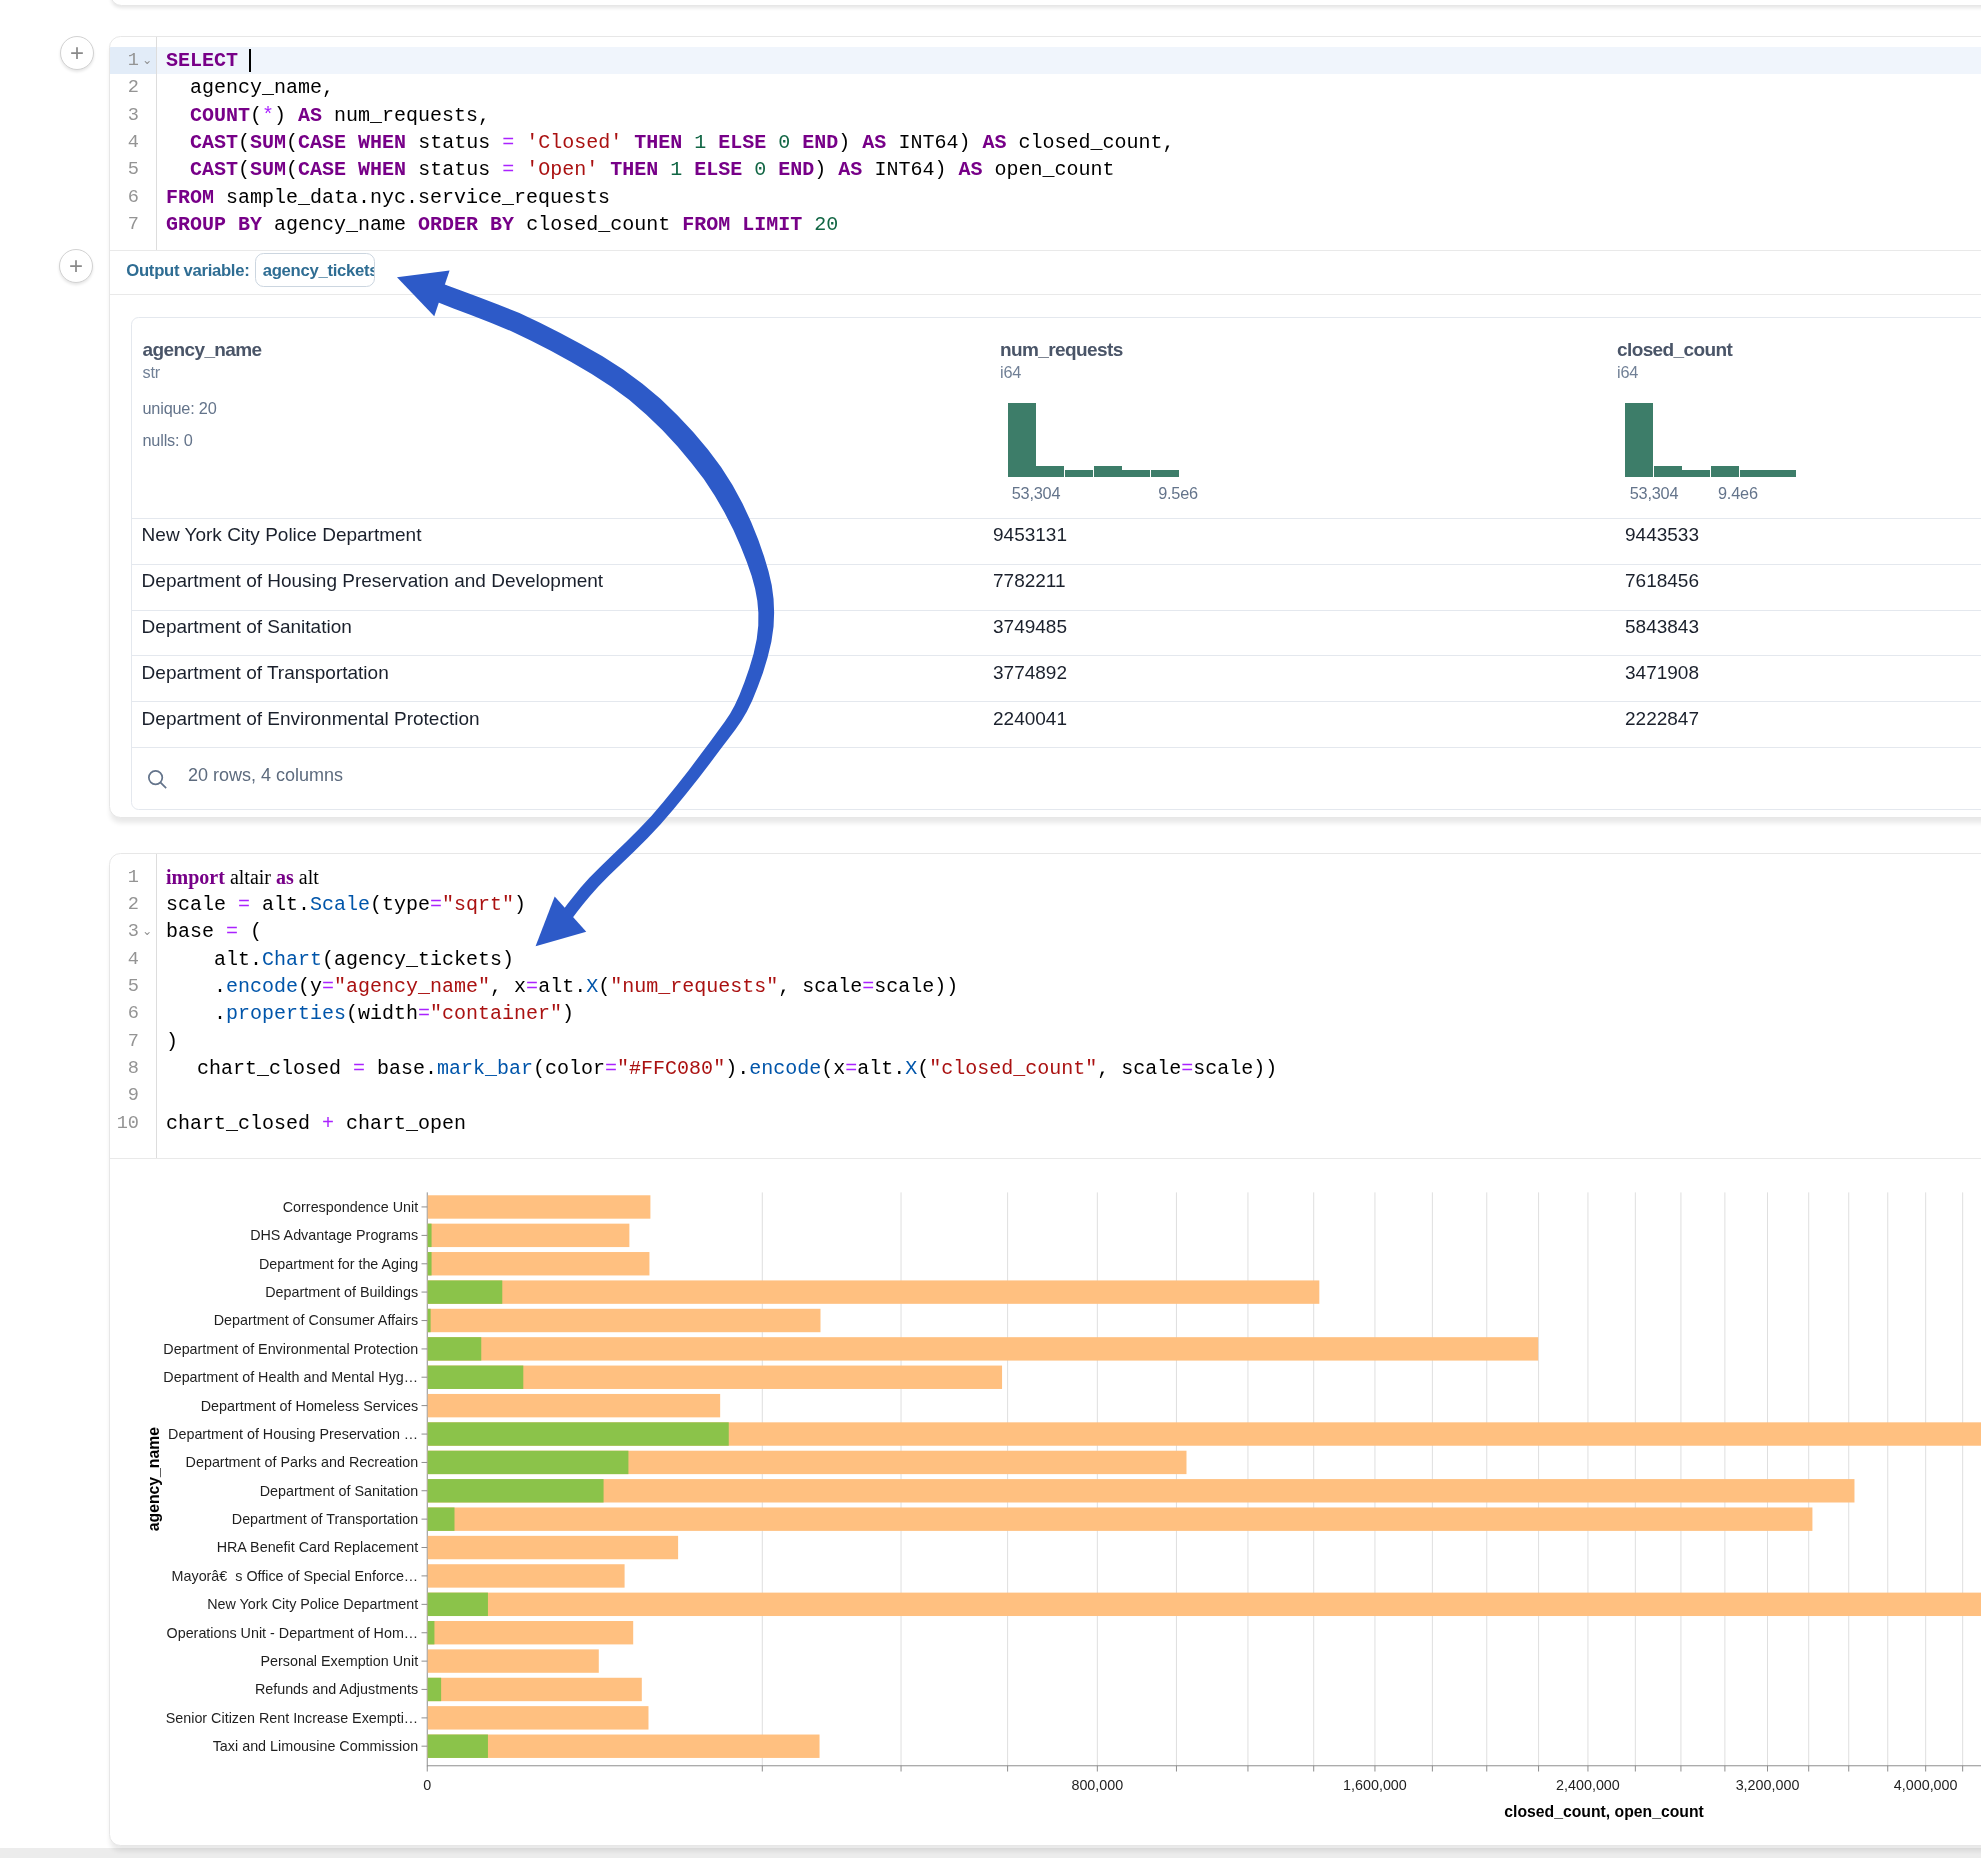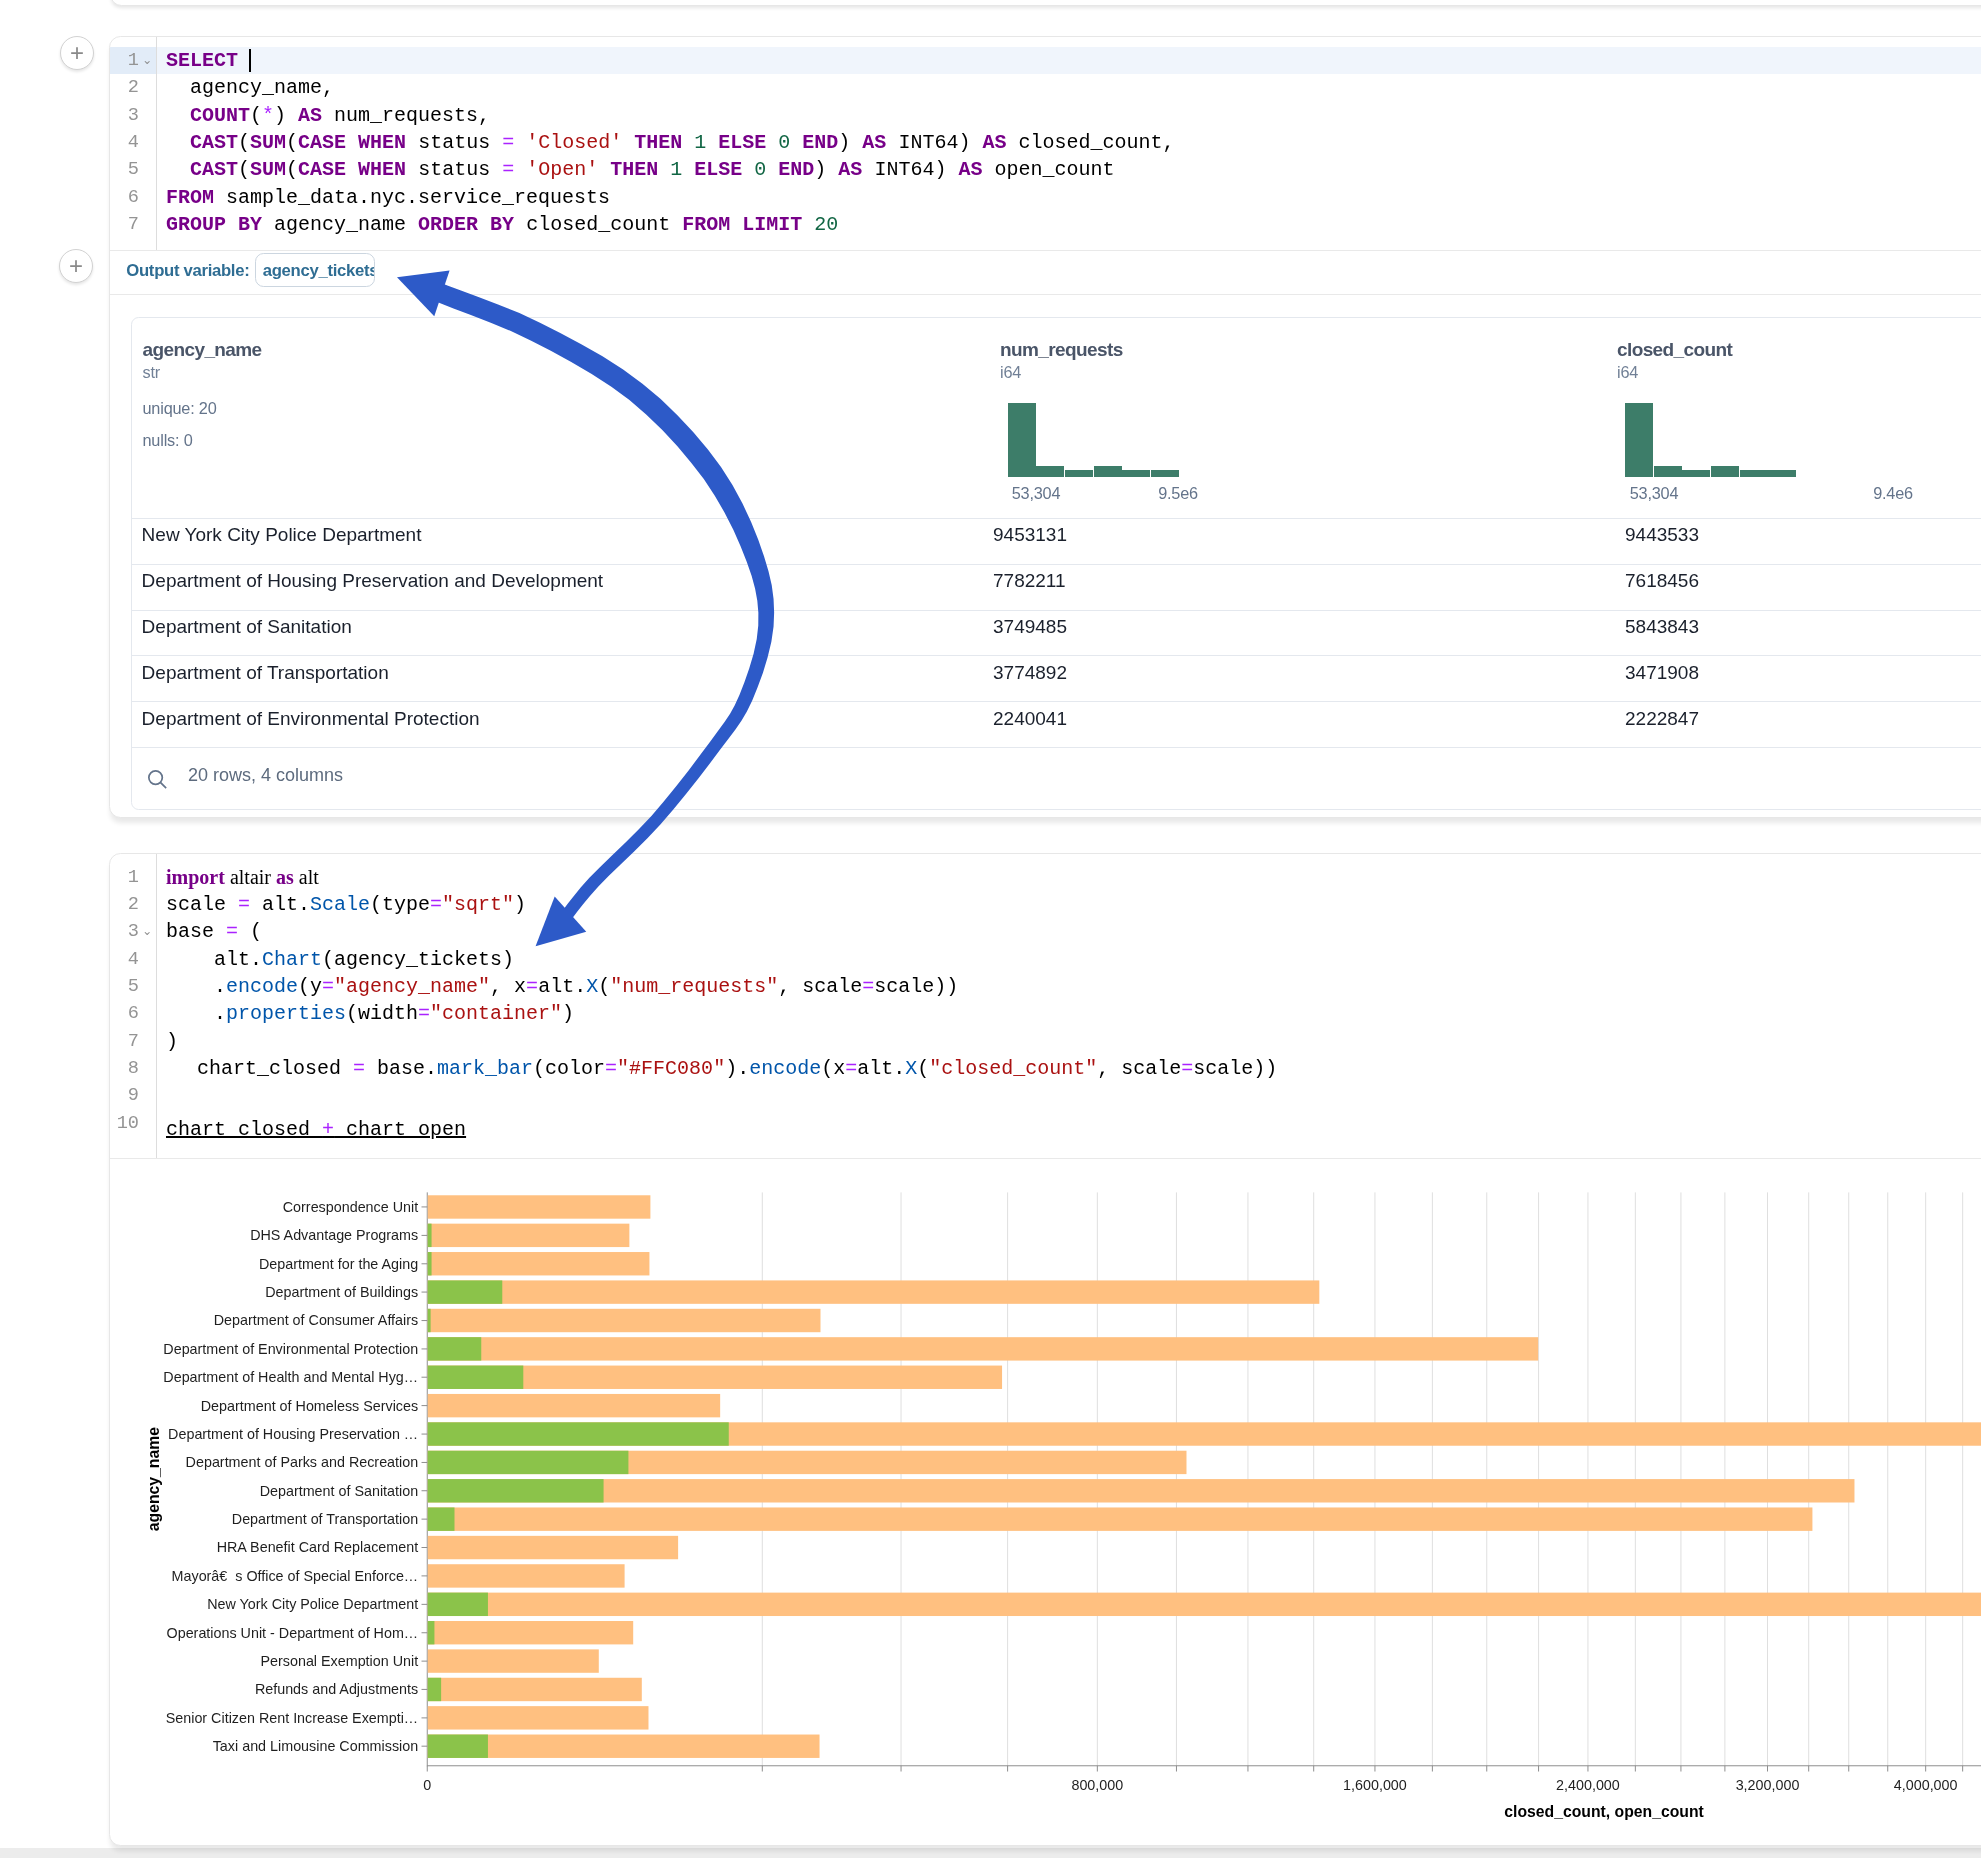--- a/index.html
+++ b/index.html
@@ -88,21 +88,21 @@
     <div class="hbar" style="left:1019px; top:152px; width:28px; height:6.7px;"></div>
     <div class="hbar" style="left:1493px; top:85px; width:28px; height:74px;"></div>
     <div class="hbar" style="left:1522px; top:148px; width:28px; height:10.5px;"></div>
     <div class="hbar" style="left:1550px; top:152px; width:28px; height:6.7px;"></div>
     <div class="hbar" style="left:1579px; top:148px; width:28px; height:10.5px;"></div>
     <div class="hbar" style="left:1608px; top:152px; width:28px; height:6.7px;"></div>
     <div class="hbar" style="left:1636px; top:152px; width:28px; height:6.7px;"></div>
     <div class="hlab" style="left:866px; top:166px; width:76px; text-align:center;">53,304</div>
     <div class="hlab" style="left:1008px; top:166px; width:76px; text-align:center;">9.5e6</div>
     <div class="hlab" style="left:1484px; top:166px; width:76px; text-align:center;">53,304</div>
-    <div class="hlab" style="left:1723px; top:166px; width:76px; text-align:center;">9.4e6</div>
+    <div class="hlab" style="left:1586px; top:166px; width:76px; text-align:left;">9.4e6</div>
 
     <div class="rline" style="top:200px;"></div>
     <div class="rowtxt" style="left:9.6px; top:206px;">New York City Police Department</div>
     <div class="rowtxt" style="left:861px; top:206px;">9453131</div>
     <div class="rowtxt" style="left:1493px; top:206px;">9443533</div>
     <div class="rline" style="top:246px;"></div>
     <div class="rowtxt" style="left:9.6px; top:252px;">Department of Housing Preservation and Development</div>
     <div class="rowtxt" style="left:861px; top:252px;">7782211</div>
     <div class="rowtxt" style="left:1493px; top:252px;">7618456</div>
     <div class="rline" style="top:292px;"></div>
@@ -143,21 +143,21 @@
   <div class="g" style="top:119px;">5</div>
   <div class="cl" style="top:119px;">    .<span class="f">encode</span>(y<span class="o">=</span><span class="s">"agency_name"</span>, x<span class="o">=</span>alt.<span class="f">X</span>(<span class="s">"num_requests"</span>, scale<span class="o">=</span>scale))</div>
   <div class="g" style="top:146px;">6</div>
   <div class="cl" style="top:146px;">    .<span class="f">properties</span>(width<span class="o">=</span><span class="s">"container"</span>)</div>
   <div class="g" style="top:174px;">7</div>
   <div class="cl" style="top:174px;">)</div>
   <div class="g" style="top:201px;">8</div>
   <div class="cl" style="top:201px;margin-left:31px;">chart_closed <span class="o">=</span> base.<span class="f">mark_bar</span>(color<span class="o">=</span><span class="s">"#FFC080"</span>).<span class="f">encode</span>(x<span class="o">=</span>alt.<span class="f">X</span>(<span class="s">"closed_count"</span>, scale<span class="o">=</span>scale))</div>
   <div class="g" style="top:228px;">9</div>
   <div class="g" style="top:256px;">10</div>
-  <div class="cl" style="top:262px;text-decoration:underline;">chart_closed <span class="o">+</span> chart_open</div>
+  <div class="cl" style="top:256px;">chart_closed <span class="o">+</span> chart_open</div>
   <div class="divider" style="top:304px;"></div>
   <svg class="abs" style="left:0; top:304px;" width="1873" height="689" viewBox="0 0 1959 721">
     <line x1="682.1" y1="36" x2="682.1" y2="636" stroke="#dddddd" stroke-width="1"></line>
     <line x1="827.3" y1="36" x2="827.3" y2="636" stroke="#dddddd" stroke-width="1"></line>
     <line x1="938.8" y1="36" x2="938.8" y2="636" stroke="#dddddd" stroke-width="1"></line>
     <line x1="1032.7" y1="36" x2="1032.7" y2="636" stroke="#dddddd" stroke-width="1"></line>
     <line x1="1115.5" y1="36" x2="1115.5" y2="636" stroke="#dddddd" stroke-width="1"></line>
     <line x1="1190.3" y1="36" x2="1190.3" y2="636" stroke="#dddddd" stroke-width="1"></line>
     <line x1="1259.1" y1="36" x2="1259.1" y2="636" stroke="#dddddd" stroke-width="1"></line>
     <line x1="1323.2" y1="36" x2="1323.2" y2="636" stroke="#dddddd" stroke-width="1"></line>

